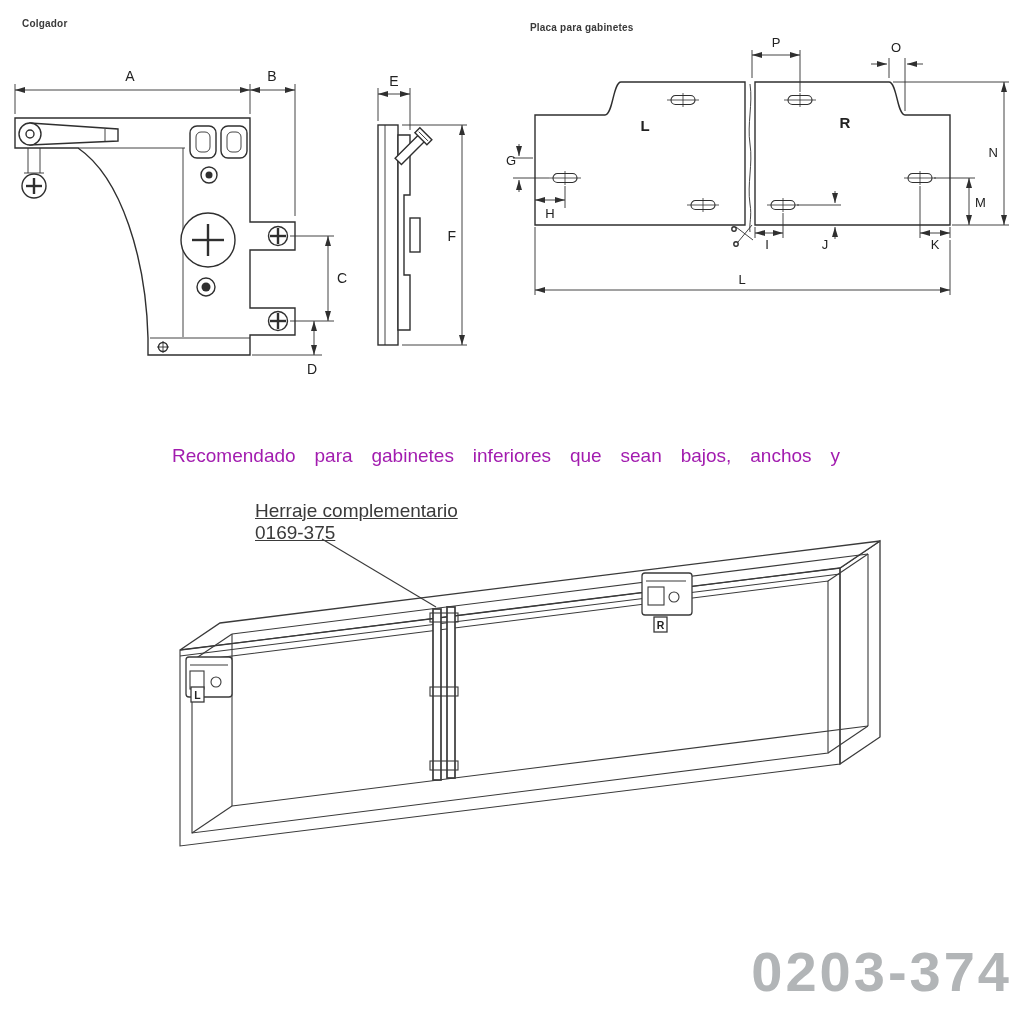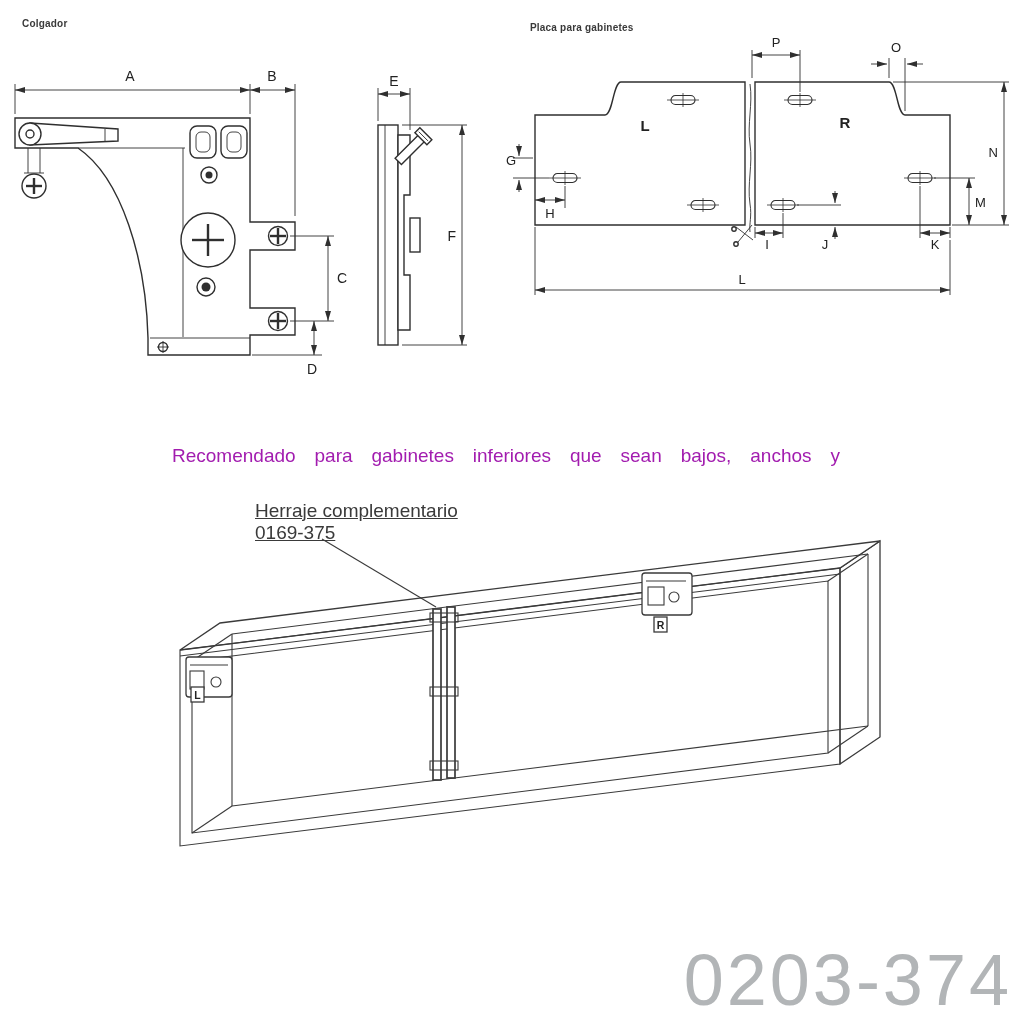--- a/index.html
+++ b/index.html
@@ -4,21 +4,21 @@
 <style>
   * { margin:0; padding:0; box-sizing:border-box; }
   html,body { width:1024px; height:1024px; background:#ffffff; overflow:hidden; }
   body { font-family:"Liberation Sans", sans-serif; position:relative; color:#3b3b3b; }
   .abs { position:absolute; }
   .title { font-size:10px; font-weight:bold; color:#3a3a3a; letter-spacing:0.2px;margin-left:12px; }
   .note { font-size:19px; line-height:27px; color:#a21caf; width:668px; }
   .note .l1 { display:block; text-align:justify; text-align-last:justify; }
   .note .l2 { display:block; }
   .callout { font-size:19px; line-height:23px; color:#3a3a3a;text-decoration:underline; }
-  .partnum { font-size:72px; font-weight:normal; color:#b2b5b7; letter-spacing:3px; line-height:1; }
+  .partnum { font-size:56px; font-weight:bold; color:#b2b5b7; letter-spacing:3px; line-height:1; }
   svg { display:block; }
   svg text { font-family:"Liberation Sans", sans-serif; font-size:14px; fill:#222222; }
   svg text.dim13 { font-size:13px; }
   svg text.mark { font-size:15px; font-weight:bold; fill:#222222; }
   svg text.boxmark { font-size:10.5px; font-weight:bold; fill:#222222; }
   .ln  { stroke:#2f2f2f; stroke-width:1.4; fill:#ffffff; }
   .lnf { stroke:#2f2f2f; stroke-width:1.4; fill:none; }
   .thin{ stroke:#2f2f2f; stroke-width:0.9; fill:none; }
   .dim { stroke:#2f2f2f; stroke-width:0.9; fill:none; }
   .bold{ stroke:#2f2f2f; stroke-width:2.4; fill:none; }

